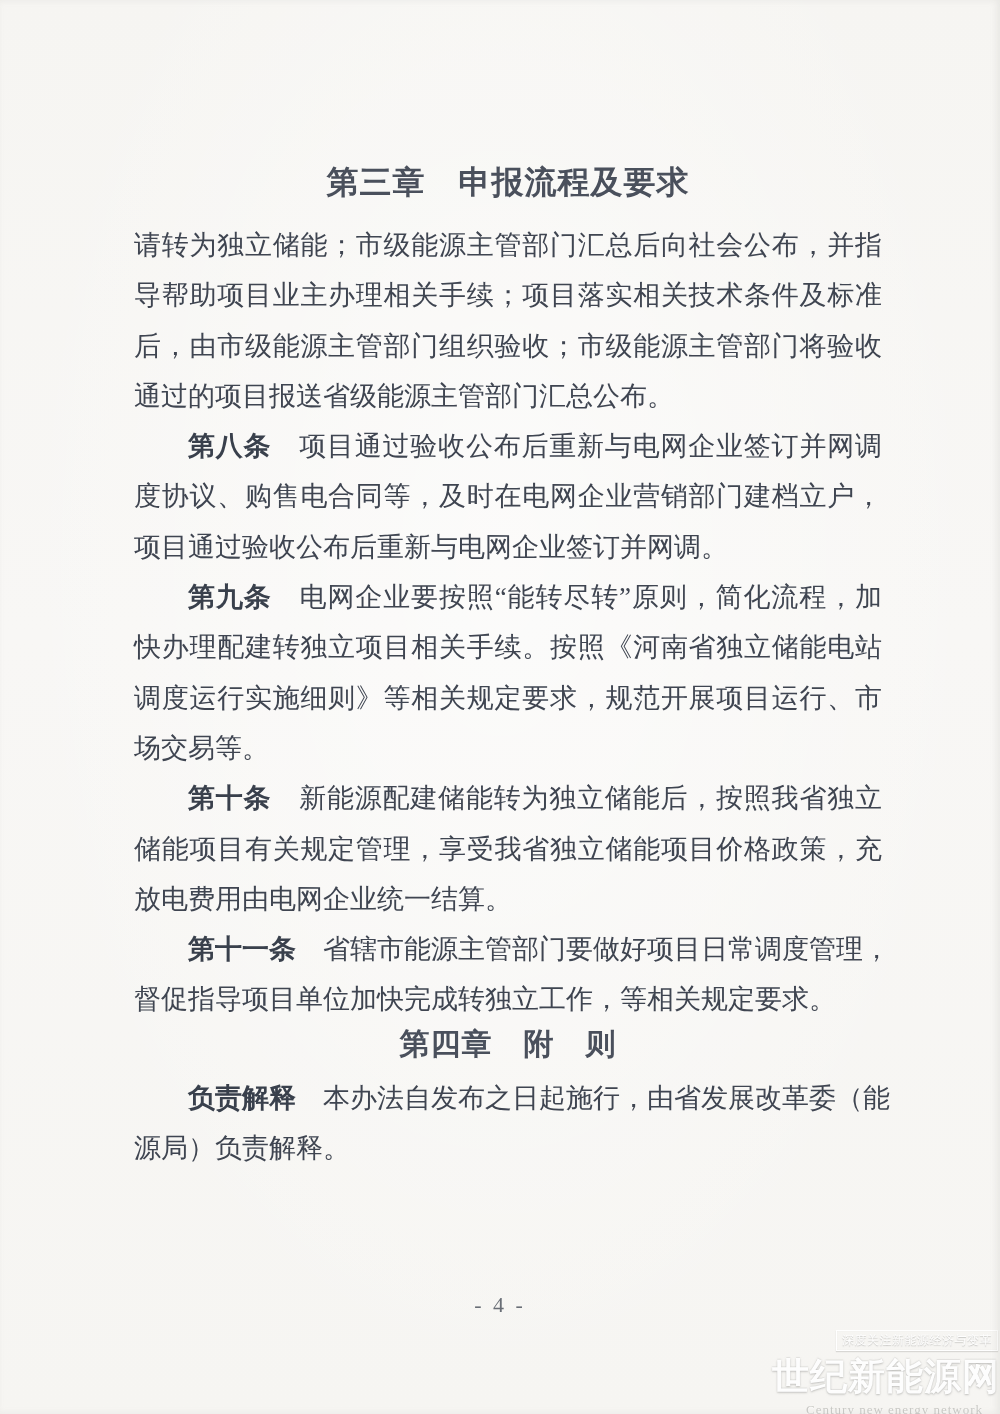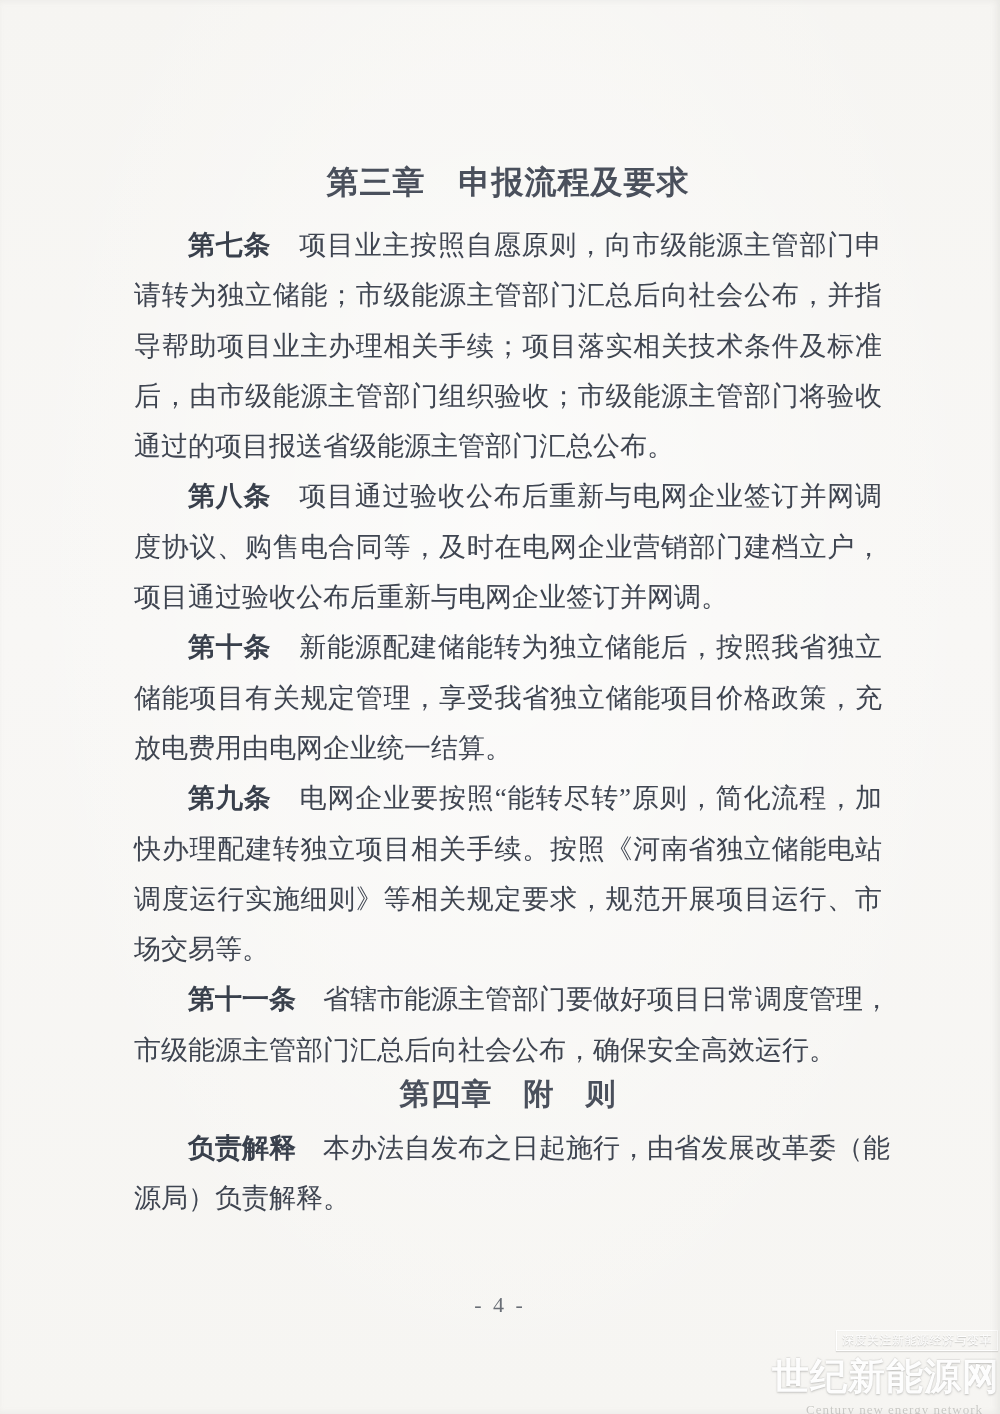--- a/index.html
+++ b/index.html
@@ -120,49 +120,48 @@
 <body>
 
 <div class="page">
   <div class="text-col">
 
     <div class="chapter-title title3">第三章　申报流程及要求</div>
 
     <div class="content">
 
       <p class="para">
-        <span class="line first"><span class="head">第七条</span><span>　项目业主按照自愿原则，向市级能源主管部门申</span></span>
         <span class="line">请转为独立储能；市级能源主管部门汇总后向社会公布，并指</span>
         <span class="line">导帮助项目业主办理相关手续；项目落实相关技术条件及标准</span>
         <span class="line">后，由市级能源主管部门组织验收；市级能源主管部门将验收</span>
         <span class="line last">通过的项目报送省级能源主管部门汇总公布。</span>
       </p>
 
       <p class="para">
         <span class="line first"><span class="head">第八条</span><span>　项目通过验收公布后重新与电网企业签订并网调</span></span>
         <span class="line">度协议、购售电合同等，及时在电网企业营销部门建档立户，</span>
         <span class="line last">项目通过验收公布后重新与电网企业签订并网调。</span>
       </p>
 
       <p class="para">
-        <span class="line first"><span class="head">第十条</span><span>　新能源配建储能转为独立储能后，按照我省独立</span></span>
-        <span class="line">储能项目有关规定管理，享受我省独立储能项目价格政策，充</span>
-        <span class="line last">放电费用由电网企业统一结算。</span>
-      </p>
-
-      <p class="para">
         <span class="line first"><span class="head">第九条</span><span>　电网企业要按照“能转尽转”原则，简化流程，加</span></span>
         <span class="line">快办理配建转独立项目相关手续。按照《河南省独立储能电站</span>
         <span class="line">调度运行实施细则》等相关规定要求，规范开展项目运行、市</span>
         <span class="line last">场交易等。</span>
       </p>
 
       <p class="para">
+        <span class="line first"><span class="head">第十条</span><span>　新能源配建储能转为独立储能后，按照我省独立</span></span>
+        <span class="line">储能项目有关规定管理，享受我省独立储能项目价格政策，充</span>
+        <span class="line last">放电费用由电网企业统一结算。</span>
+      </p>
+
+      <p class="para">
         <span class="line first"><span class="head">第十一条</span><span>　省辖市能源主管部门要做好项目日常调度管理，</span></span>
-        <span class="line last">市级能源主管部门汇总后向社会公布，确保安全高效运行。</span>
+        <span class="line last">督促指导项目单位加快完成转独立工作，等相关规定要求。</span>
       </p>
 
     </div>
 
     <div class="chapter-title title4">第四章　附　则</div>
 
     <div class="content-2">
       <p class="para">
         <span class="line first"><span class="head">负责解释</span><span>　本办法自发布之日起施行，由省发展改革委（能</span></span>
         <span class="line last">源局）负责解释。</span>

